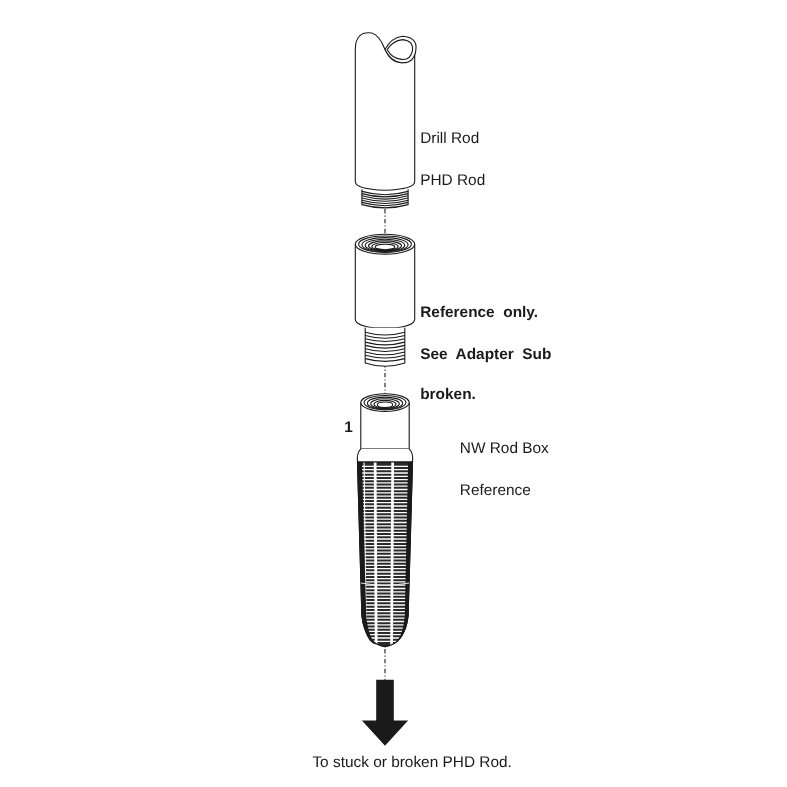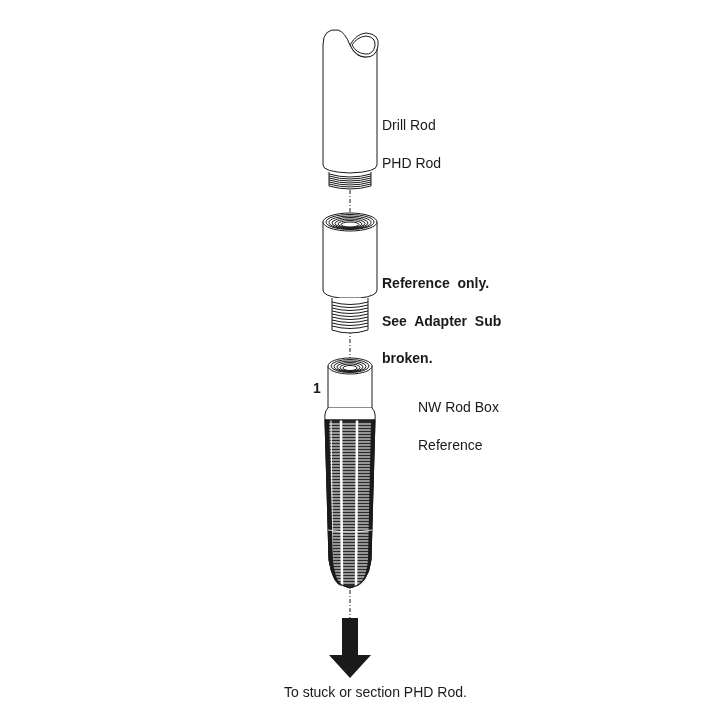--- a/index.html
+++ b/index.html
@@ -180,13 +180,13 @@
   <span>broken.</span>
 </div>
 
 <div class="label" style="left:313px; top:382px; font-weight:bold;">1</div>
 
 <div class="label" style="left:402px; top:376px;margin-left:16px;">
   <span>NW Rod Box</span>
   <span>Reference</span>
 </div>
 
-<div class="label" style="left:284px; top:686px;">To stuck or section PHD Rod.</div>
+<div class="label" style="left:284px; top:686px;">To stuck or broken PHD Rod.</div>
 
 </body></html>

